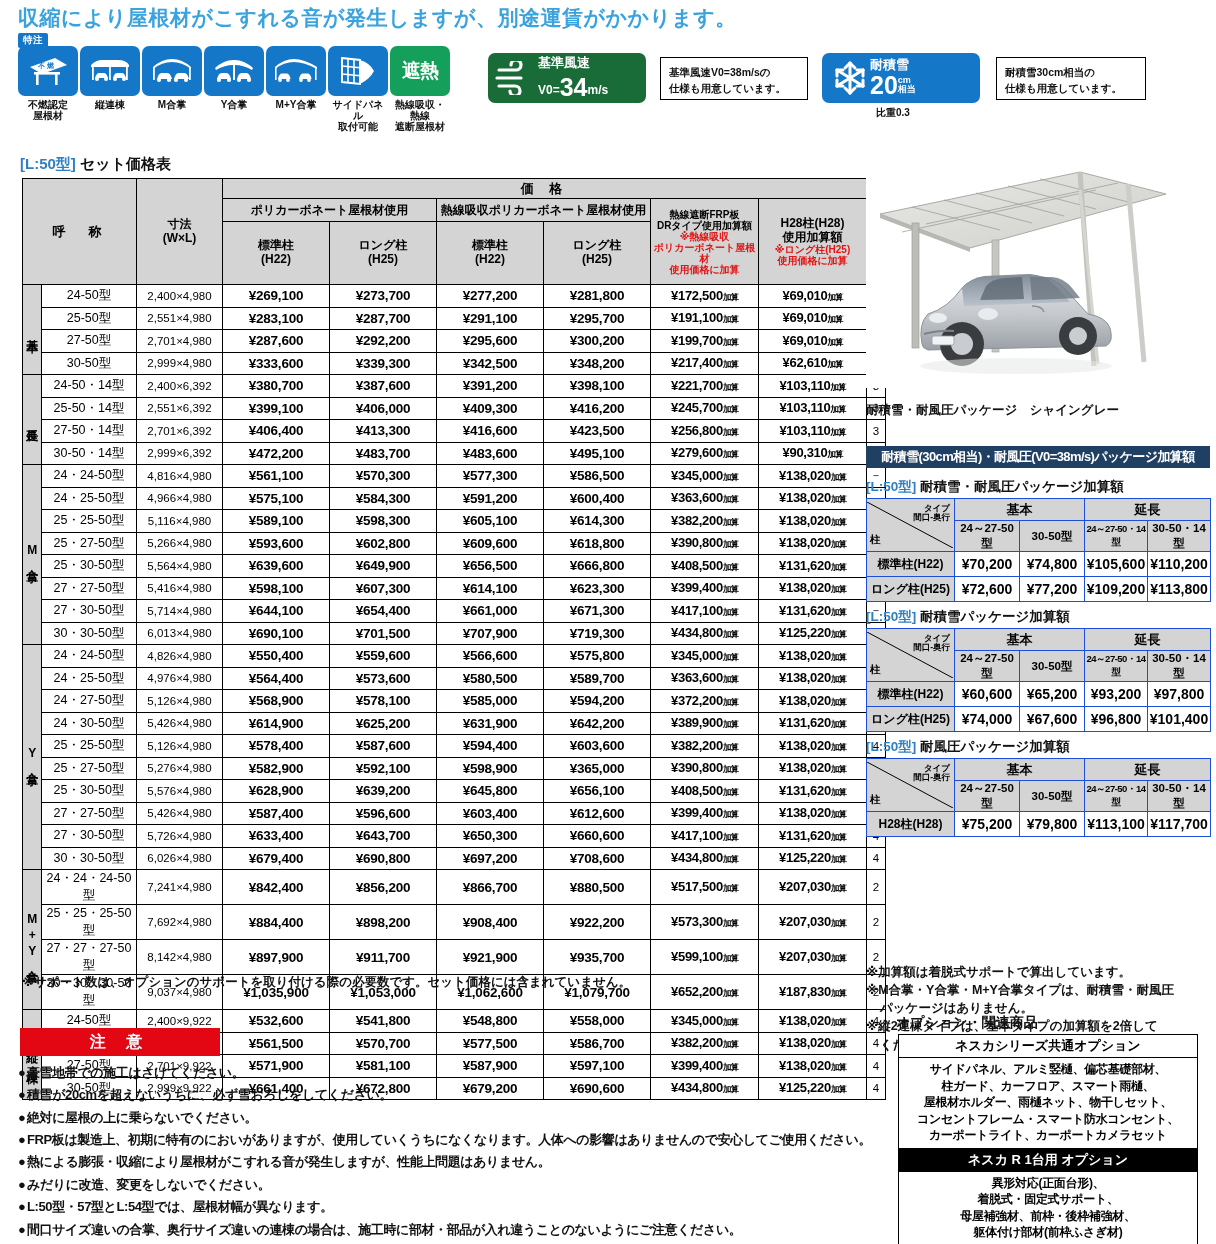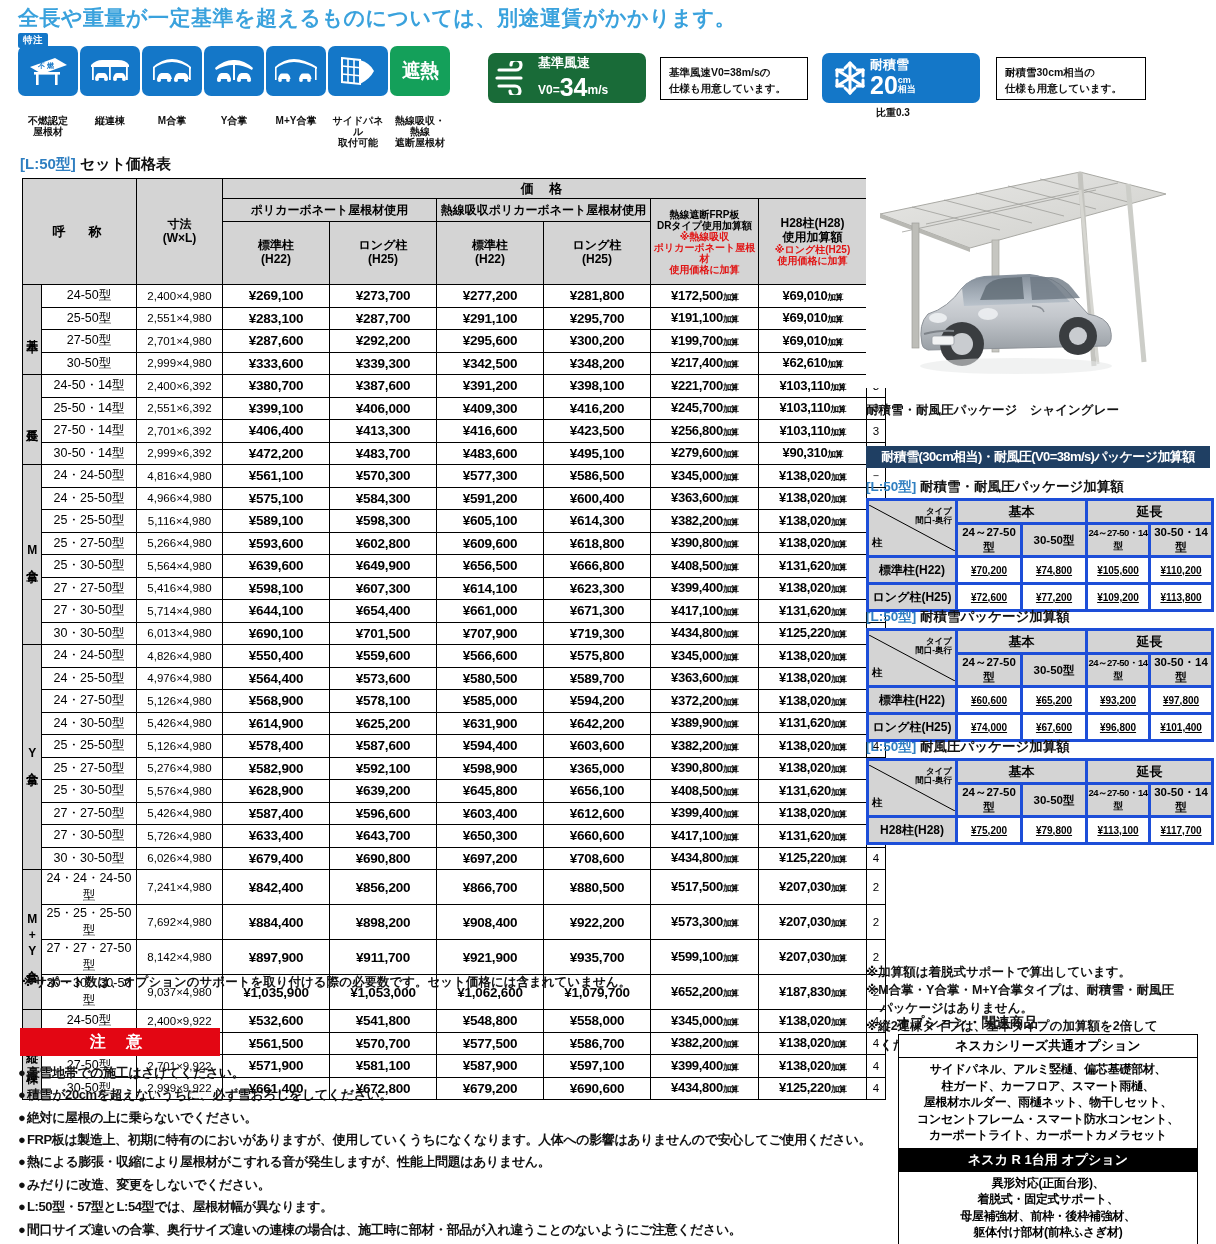--- a/index.html
+++ b/index.html
@@ -12,21 +12,21 @@
 
   
   .top-title{
     position:absolute;left:18px;top:4px;
     font-size:21px;font-weight:bold;color:#3aa2dd;letter-spacing:.5px;
   }
   .icon-strip{position:absolute;left:20px;top:46px;display:flex;align-items:flex-start;gap:6px;}
   .icon-cell{width:56px;display:flex;flex-direction:column;align-items:center;position:relative;}
   .icon-box{width:60px;height:50px;border-radius:7px;background:#1477c8;display:flex;align-items:center;justify-content:center;}
   .icon-box.green{background:#14a05a;}
-  .icon-cap{font-size:10px;font-weight:bold;text-align:center;line-height:1.12;margin-top:19px;color:#111;}
+  .icon-cap{font-size:10px;font-weight:bold;text-align:center;line-height:1.12;margin-top:3px;color:#111;}
   .tokucyu{
     position:absolute;top:-13px;left:-2px;background:#1477c8;color:#fff;
     font-size:9.5px;font-weight:bold;padding:1px 5px;border-radius:2px;letter-spacing:.5px;
   }
   .wind-badge{
     position:absolute;left:488px;top:53px;width:158px;height:50px;background:#196b38;border-radius:7px;
     display:flex;align-items:center;gap:4px;padding:0 6px;box-sizing:border-box;color:#fff;
   }
   .wind-txt1{font-size:13px;font-weight:bold;line-height:1;}
   .wind-txt2{font-size:12px;font-weight:bold;line-height:1;white-space:nowrap;}
@@ -82,31 +82,31 @@
   }
   .rh-small{position:absolute;left:866px;top:402px;font-size:12.5px;font-weight:bold;color:#111;}
   .rh-big{position:absolute;left:866px;top:422px;font-size:16.5px;font-weight:bold;color:#111;letter-spacing:-.3px;}
   .rbanner{
     position:absolute;left:866px;top:446px;width:344px;height:22px;background:#1f3f63;color:#fff;
     font-size:13px;font-weight:bold;display:flex;align-items:center;justify-content:center;letter-spacing:-.6px;
   }
   .pk-title{position:absolute;font-size:13.5px;font-weight:bold;color:#111;}
   .pk-title .bk{color:#2f7fc1;}
   table.pk{position:absolute;border-collapse:collapse;table-layout:fixed;font-size:11px;}
-  table.pk td{border:3px solid #1d4ed8;text-align:center;vertical-align:middle;padding:0;}
+  table.pk td{border:1px solid #1d4ed8;text-align:center;vertical-align:middle;padding:0;}
   table.pk .hd{background:#d4d4d4;font-weight:bold;}
   .corner{position:relative;width:86px;height:46px;background:#d4d4d4;overflow:hidden;}
   .corner .t1{position:absolute;right:3px;top:2px;font-size:8.5px;font-weight:bold;line-height:1.1;text-align:right;}
   .corner .t2{position:absolute;left:3px;bottom:1px;font-size:10.5px;font-weight:bold;}
   .corner .dg{position:absolute;left:0;top:0;width:100%;height:100%;}
   .pk-grp{font-size:13px;font-weight:bold;height:21px;}
   .pk-sub{font-size:11.5px;height:25px;font-weight:bold;}
   .pk-sub.tiny{font-size:9.5px;letter-spacing:-.5px;}
   .pk-rowh{font-size:12px;font-weight:bold;background:#d4d4d4;height:24px;}
-  .pk-val{font-size:10px;font-weight:bold;height:24px;text-decoration:underline;}
+  .pk-val{font-size:14px;font-weight:bold;height:24px;}
   .rnotes{position:absolute;left:866px;top:963px;font-size:12.5px;font-weight:bold;line-height:1.45;color:#111;width:348px;}
   .rnotes div{text-indent:0;}
   .rnotes .ind{padding-left:14px;}
 
   
   .caution-bar{
     position:absolute;left:20px;top:1028px;width:200px;height:28px;background:#e30613;
     color:#fff;font-size:16px;font-weight:bold;display:flex;align-items:center;justify-content:center;letter-spacing:8px;
   }
   .caution-list{position:absolute;left:18px;top:1062px;width:860px;font-size:13px;font-weight:bold;line-height:1.72;color:#111;}
@@ -118,21 +118,21 @@
   .opt-box{position:absolute;left:898px;top:1034px;width:300px;border:1.5px solid #000;box-sizing:border-box;background:#fff;}
   .opt-hd{border-bottom:1.5px solid #000;text-align:center;font-size:13px;font-weight:bold;padding:2px 0;}
   .opt-hd.dark{background:#000;color:#fff;border-top:1.5px solid #000;}
   .opt-body{text-align:center;font-size:12px;font-weight:bold;line-height:1.38;padding:3px 2px 4px;letter-spacing:-.3px;}
 </style>
 </head>
 <body>
 
 <div class="page">
 
-  <div class="top-title">全長や重量が一定基準を超えるものについては、別途運賃がかかります。</div>
+  <div class="top-title">収縮により屋根材がこすれる音が発生しますが、別途運賃がかかります。</div>
 
   <div class="icon-strip">
 
     <div class="icon-cell">
       <div class="tokucyu">特注</div>
       <div class="icon-box">
         <svg width="42" height="34" viewBox="0 0 42 34">
             <polygon points="3,13 28,4 40,11 15,20" fill="#fff"></polygon>
             <text x="19" y="14" font-size="7" fill="#1477c8" font-family="sans-serif" font-weight="bold" text-anchor="middle">不 燃</text>
             <rect x="7" y="18" width="26" height="2.6" fill="#fff"></rect>

